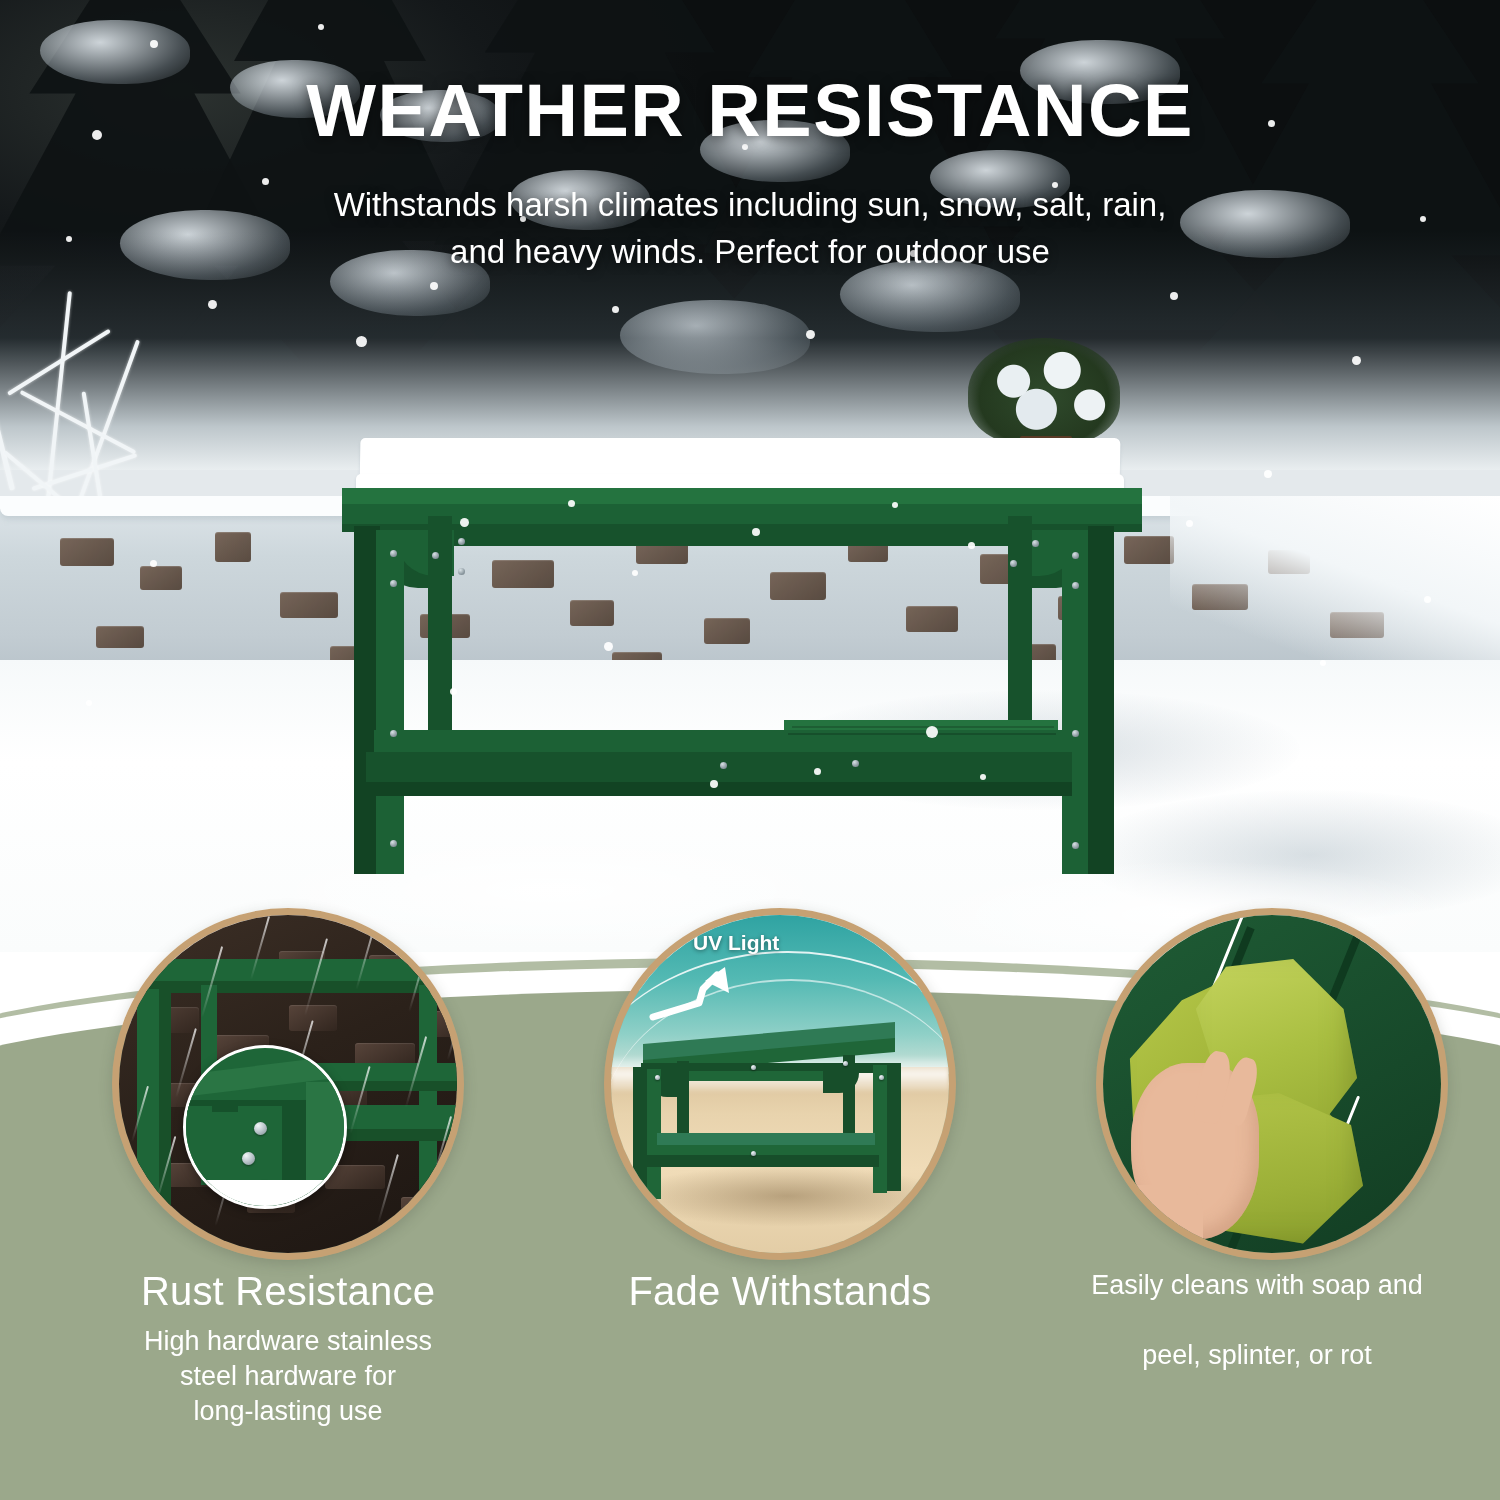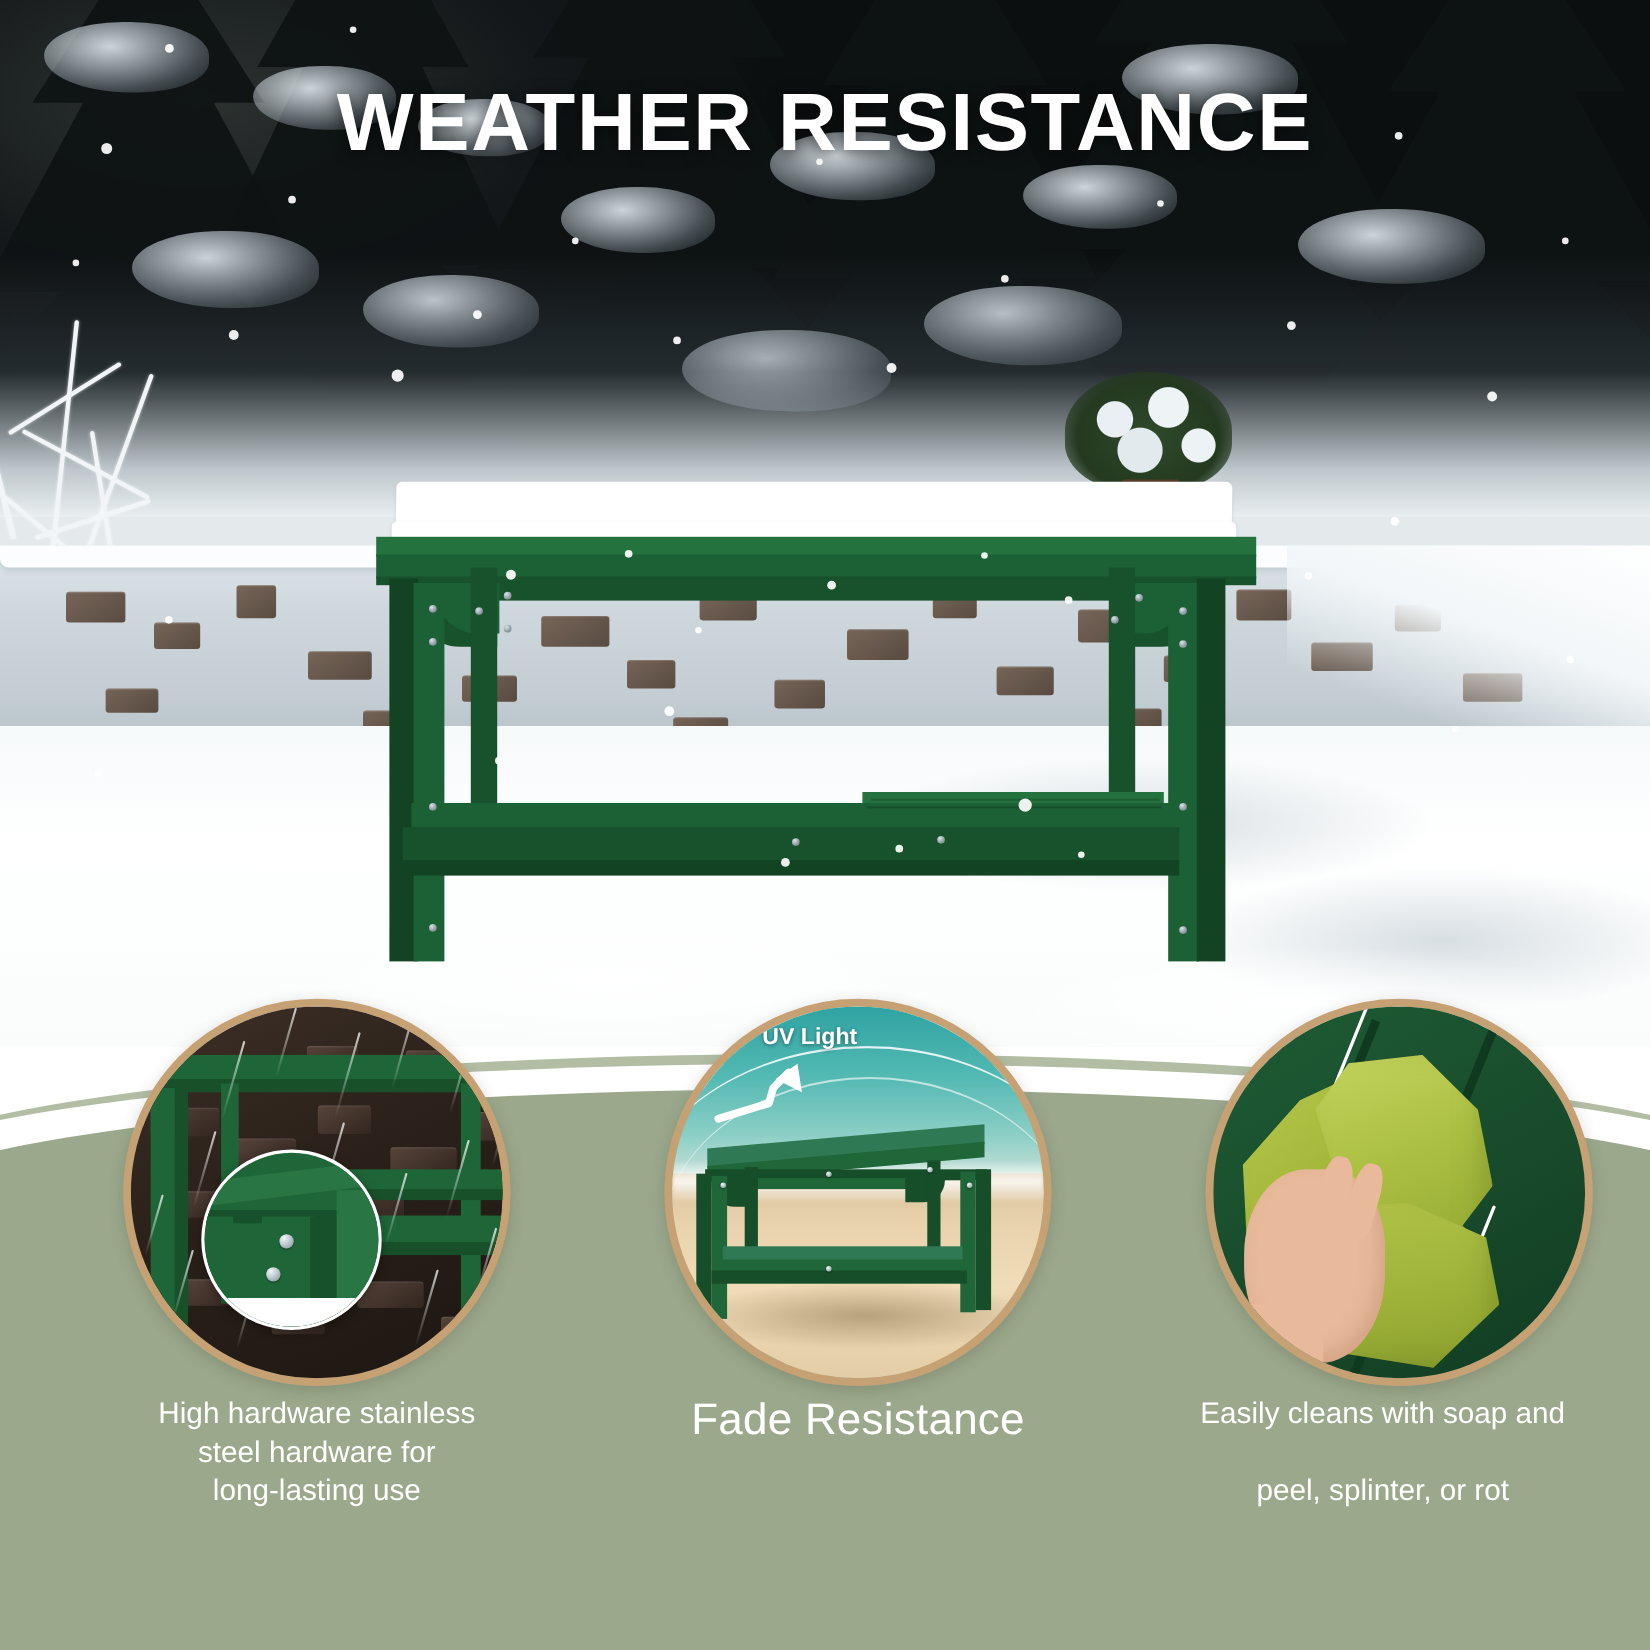--- a/index.html
+++ b/index.html
@@ -407,20 +407,24 @@
       <div class="snowflake" style="left:1420px; top:216px; width:6px;  height:6px;"></div>
       <div class="snowflake" style="left:1186px; top:520px; width:7px;  height:7px;"></div>
       <div class="snowflake" style="left:1320px; top:660px; width:6px;  height:6px;"></div>
       <div class="snowflake" style="left:1264px; top:470px; width:8px;  height:8px;"></div>
       <div class="snowflake" style="left:150px;  top:560px; width:7px;  height:7px;"></div>
       <div class="snowflake" style="left:86px;   top:700px; width:6px;  height:6px;"></div>
       <div class="snowflake" style="left:1424px; top:596px; width:7px;  height:7px;"></div>
     </div>
 
     <div class="hero-title">WEATHER RESISTANCE</div>
+    <div class="hero-sub">
+      <span>Withstands harsh climates including sun, snow, salt, rain,</span><br>
+      <span>and heavy winds. Perfect for outdoor use</span>
+    </div>
   </div>
 
   <div class="sage-wrap">
     <div class="sage-panel"></div>
     <div class="sage-stripe"></div>
   </div>
 
   <div class="circle" style="left:112px; top:908px; width:352px; height:352px;">
     <div class="circle-inner">
       <div class="c1-bg"></div>
@@ -561,29 +565,30 @@
 
       <div class="hand" style="left:28px; top:148px; width:128px; height:176px;"></div>
       <div class="finger" style="left:96px;  top:136px; width:28px; height:72px; transform:rotate(12deg);"></div>
       <div class="finger" style="left:124px; top:142px; width:26px; height:68px; transform:rotate(16deg);"></div>
       <div style="position:absolute; left:14px; top:270px; width:86px; height:82px;
                   background:#e8b99b; border-radius:24px 24px 0 0;"></div>
     </div>
   </div>
 
   <div class="feat" style="left:78px; top:1268px;">
+    <div class="feat-title">Rust Resistance</div>
     <div class="feat-desc">
       <span>High hardware stainless</span><br>
       <span>steel hardware for</span><br>
       <span>long-lasting use</span>
     </div>
   </div>
 
   <div class="feat" style="left:570px; top:1268px;">
-    <div class="feat-title">Fade Resistance</div>
+    <div class="feat-title">Fade Withstands</div>
   </div>
 
   <div class="feat" style="left:1022px; top:1268px; width:470px;">
     <div class="feat-desc">
       <span>Easily cleans with soap and</span><br>
       <br>
       <span>peel, splinter, or rot</span>
     </div>
   </div>
 

